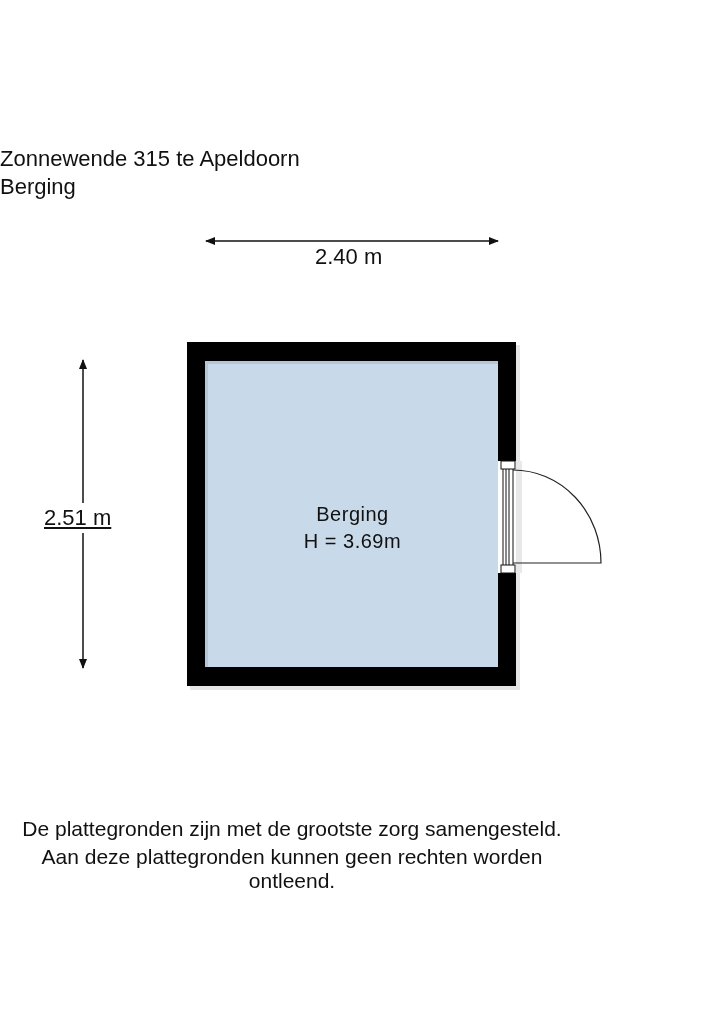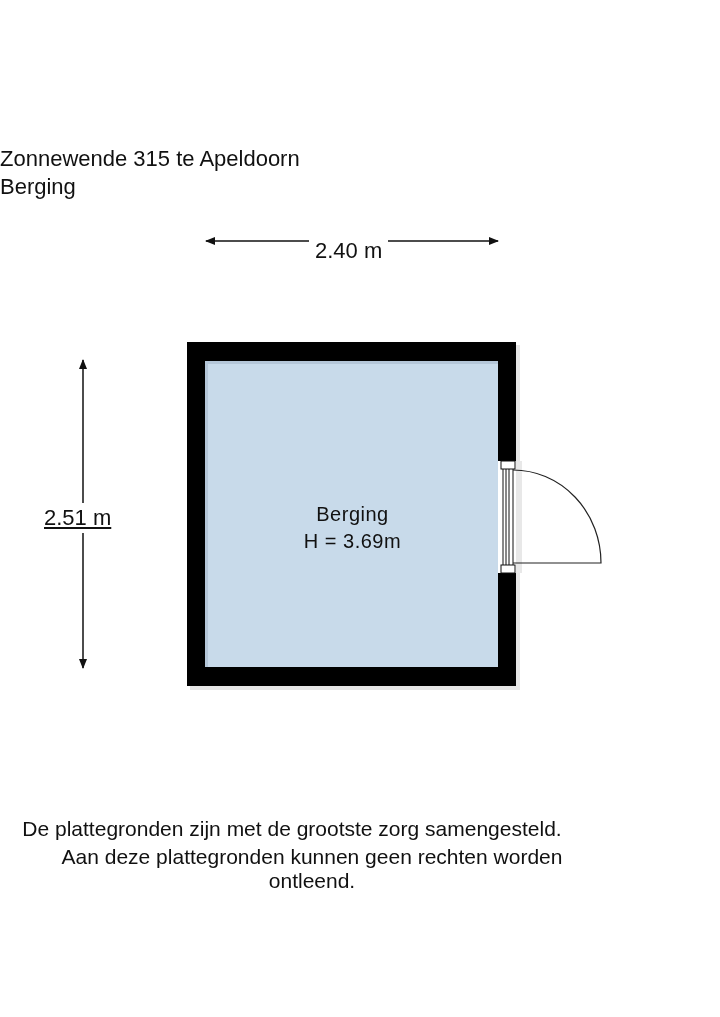--- a/index.html
+++ b/index.html
@@ -2,29 +2,29 @@
 <html><head>
 <meta charset="utf-8">
 <style>
   html, body { margin:0; padding:0; background:#ffffff; }
   body { width:720px; height:1017px; position:relative; overflow:hidden;
          font-family:"Liberation Sans", sans-serif; color:#111; }
   .title { position:absolute; left:0; width:684px; font-size:22px; }
   #t1 { top:146px; }
   #t2 { top:174px; }
   .dim-label { position:absolute; font-size:22px; background:#fff; }
-  #hdim { left:309px; top:238px; padding:0 6px; }
+  #hdim { left:309px; top:244px; padding:0 6px; }
   #vdim { left:44px; top:503px; padding:2px 0;text-decoration:underline; }
   .room-label { position:absolute; left:210px; width:285px; text-align:center;
                 font-size:20px; letter-spacing:0.5px; }
   #rl1 { top:503px; }
   #rl2 { top:530px; }
   .disclaimer { position:absolute; left:0; width:584px; text-align:center; font-size:21px; }
   #d1 { top:817px; }
-  #d2 { top:845px;margin-left:20px; }
+  #d2 { top:845px; }
   svg { position:absolute; left:0; top:0; }
 </style>
 </head>
 <body>
 
 <svg width="720" height="1017" viewBox="0 0 720 1017">
   <defs>
     <marker id="arr" markerWidth="10" markerHeight="8" refX="9" refY="4" orient="auto" markerUnits="userSpaceOnUse">
       <path d="M0,0 L10,4 L0,8 z" fill="#111"></path>
     </marker>

